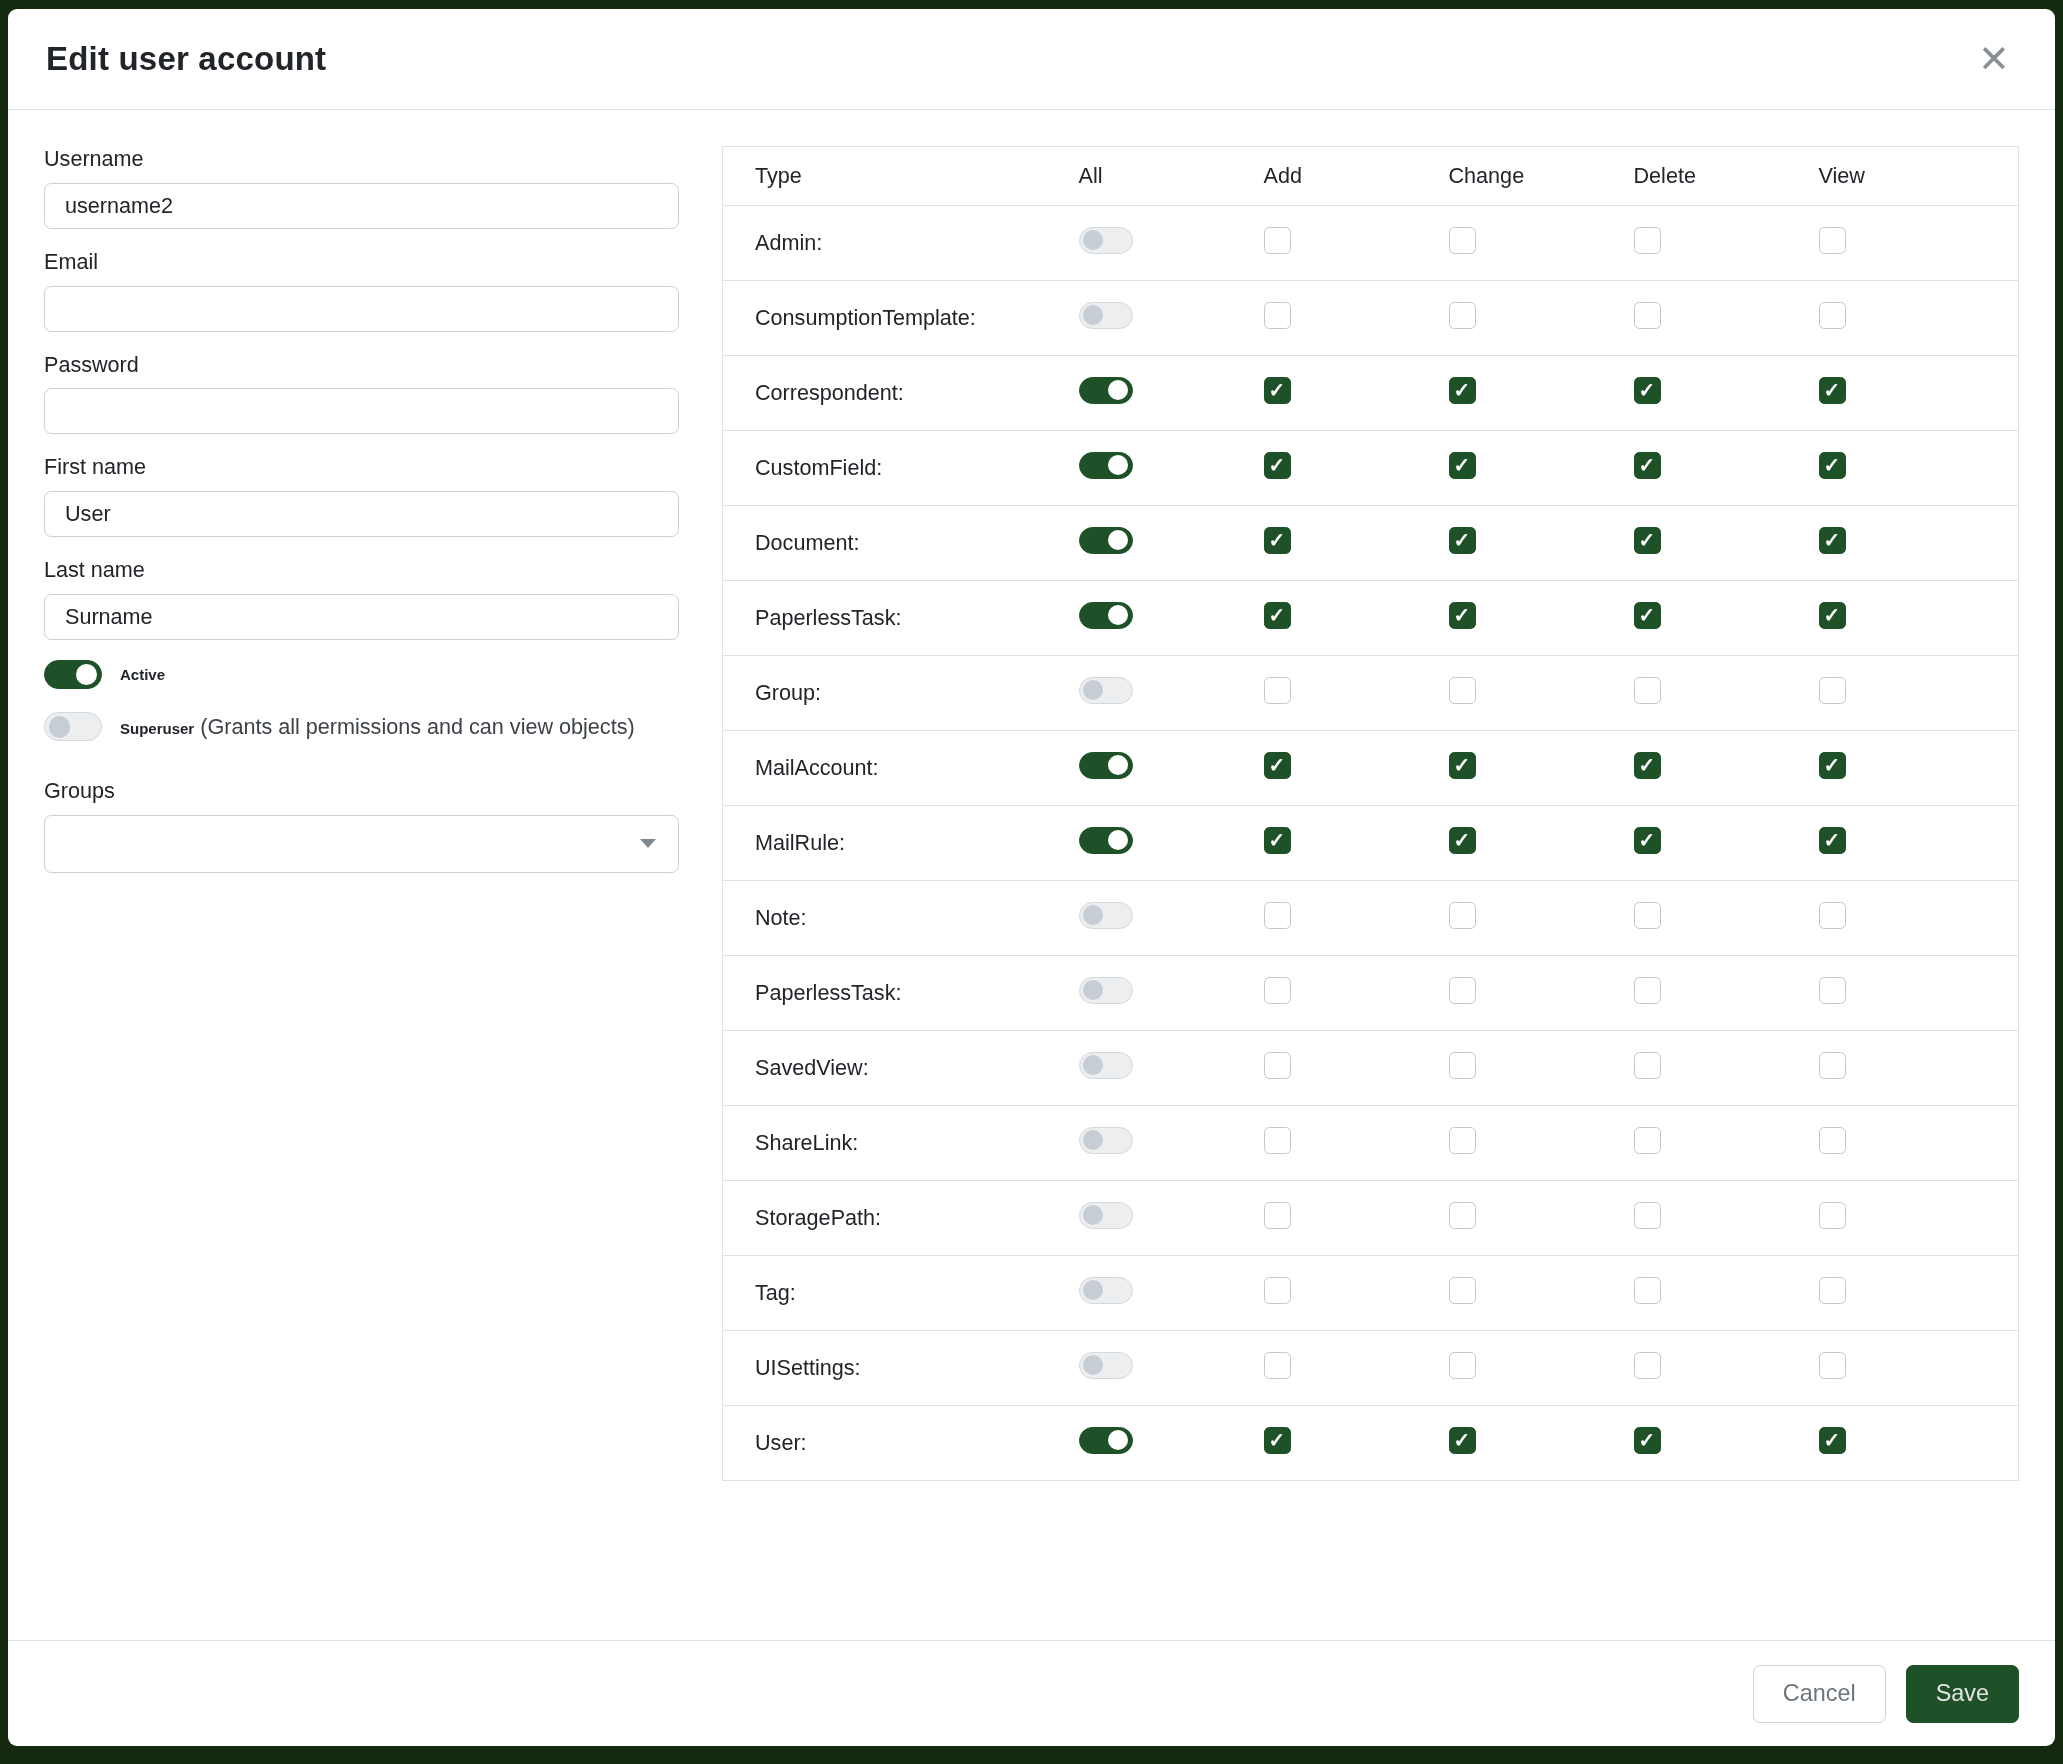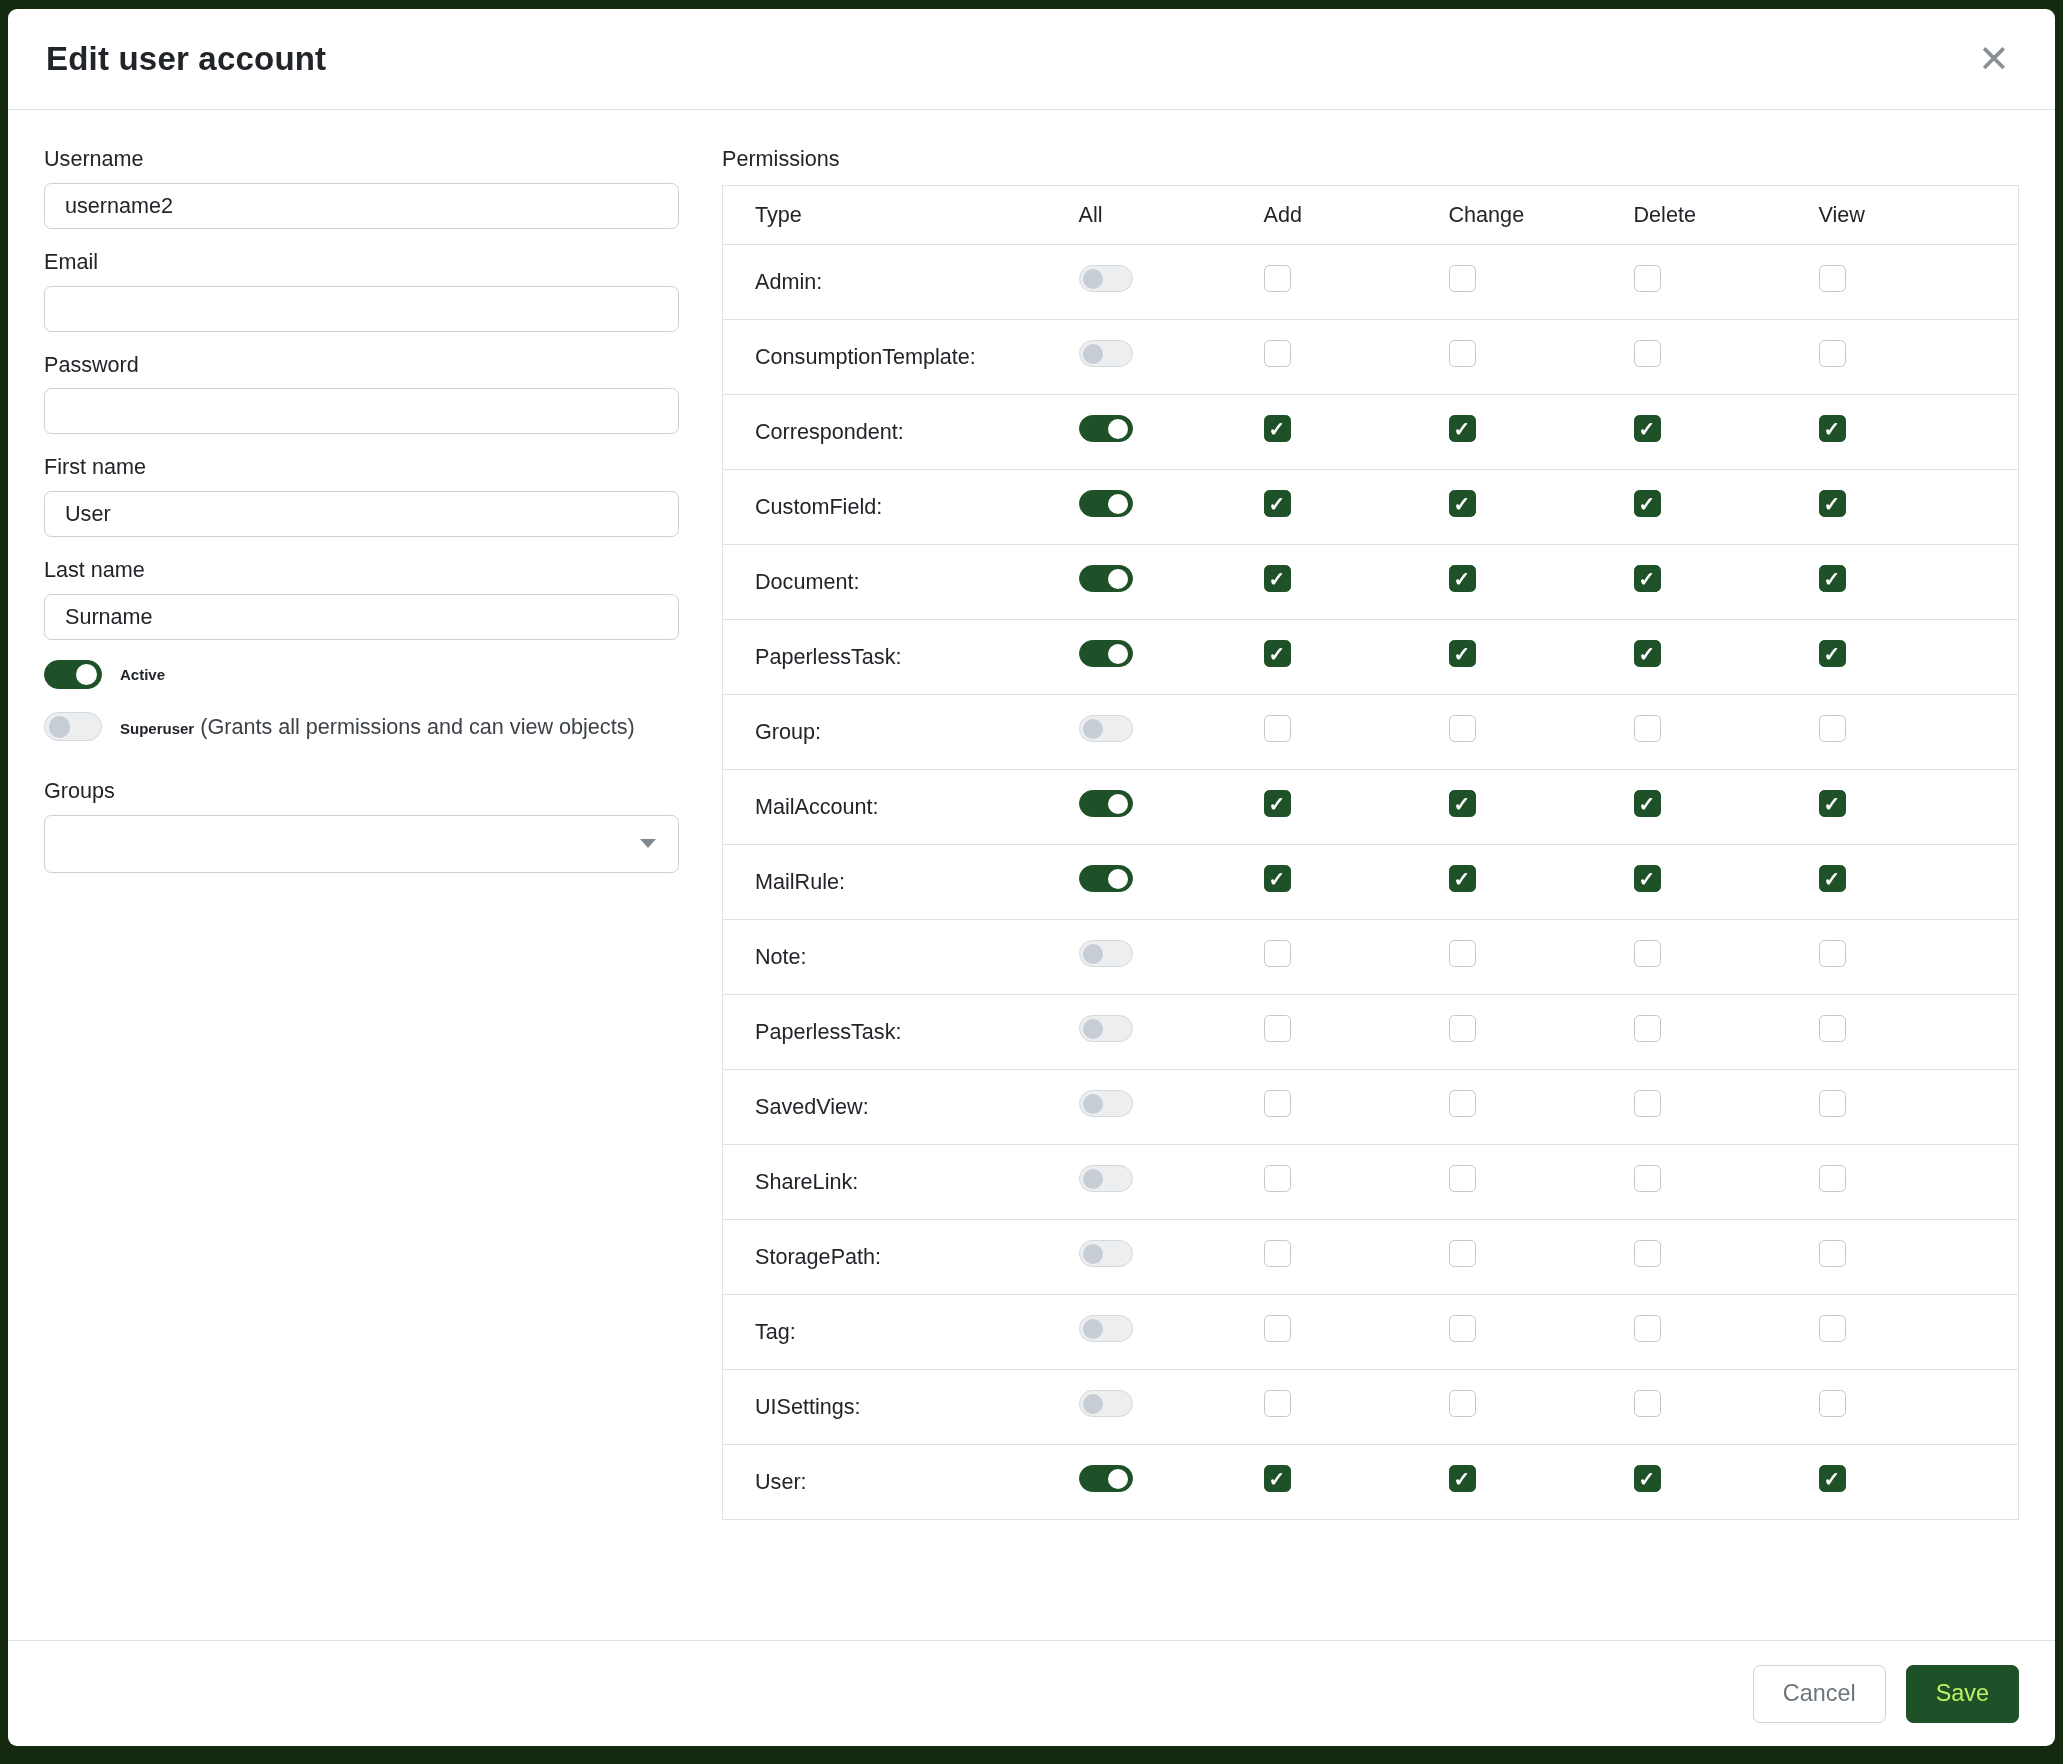--- a/index.html
+++ b/index.html
@@ -96,21 +96,21 @@
     border-top:0.9px solid var(--border);height:75px;font-size:21.6px;vertical-align:middle;padding:0;
   }
   table.perm td:first-child{padding-left:32px;}
   
   .modal-footer{
     border-top:0.9px solid var(--border);padding:23.4px 36px;display:flex;
     justify-content:flex-end;align-items:center;gap:20px;
   }
   .btn{height:58px;border-radius:7.2px;font-size:23.4px;padding:0 29px;cursor:pointer;font-family:"Liberation Sans",sans-serif;}
   .btn-cancel{background:#fff;border:0.9px solid #ced4da;color:#6c757d;}
-  .btn-save{background:var(--accent);border:0.9px solid var(--accent);color:#bef264;font-weight:400;}
+  .btn-save{background:var(--accent);border:0.9px solid var(--accent);color:#e5e5e5;font-weight:400;}
 </style>
 </head>
 <body>
 
 <div class="modal">
 
   <div class="modal-header">
     <h1 class="modal-title">Edit user account</h1>
     <button class="close-btn">✕</button>
   </div>
@@ -160,21 +160,20 @@
       <div class="form-group groups-group">
         <label class="form-label">Groups</label>
         <div class="select-box">
           <span class="caret"></span>
         </div>
       </div>
 
     </div>
 
     <div class="right-col">
-      <div class="perm-label">Permissions</div>
       <table class="perm">
         <colgroup>
           <col class="c-type">
             <col class="c-perm">
             <col class="c-perm">
             <col class="c-perm">
             <col class="c-perm">
             <col class="c-last">
         </colgroup>
         <thead>

